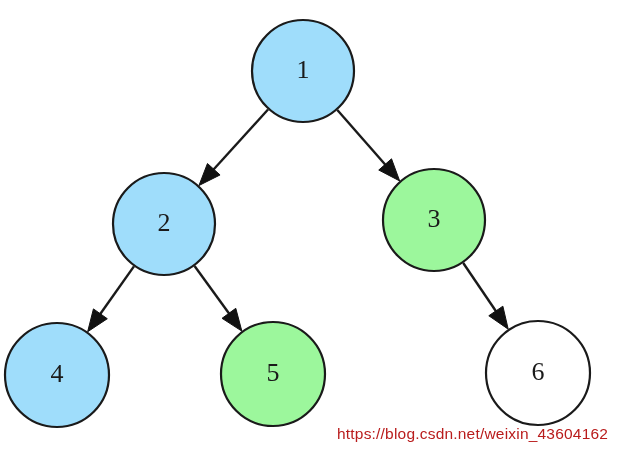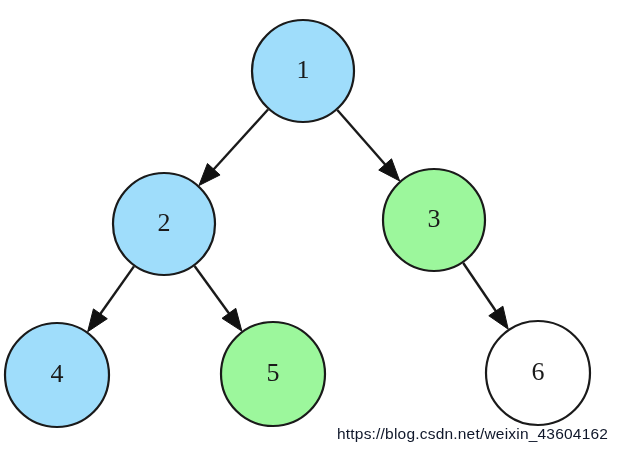--- a/index.html
+++ b/index.html
@@ -104,15 +104,15 @@
           <circle cx="273" cy="374" r="52" fill="#9cf79c" class="node-circle"></circle>
           <text x="273" y="375" class="node-label">5</text>
         </g>
         <g>
           <circle cx="538" cy="373" r="52" fill="#ffffff" class="node-circle"></circle>
           <text x="538" y="374" class="node-label">6</text>
         </g>
       </g>
   </svg>
 
-  <div class="watermark" style="left: 337px; top: 425px; color: #0f172a;">https://blog.csdn.net/weixin_43604162</div>
+  <div class="watermark" style="left: 337px; top: 425px; color: #b91c1c;">https://blog.csdn.net/weixin_43604162</div>
 
 </div>
 
 </body></html>

